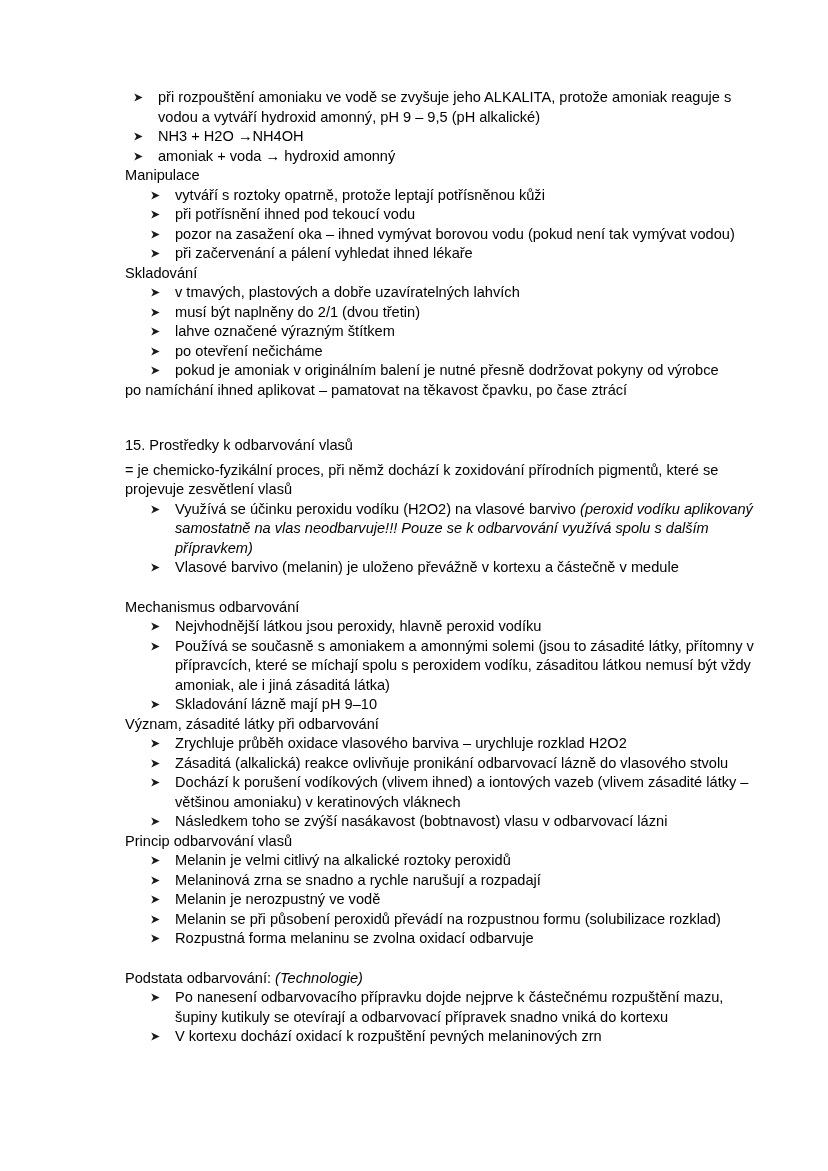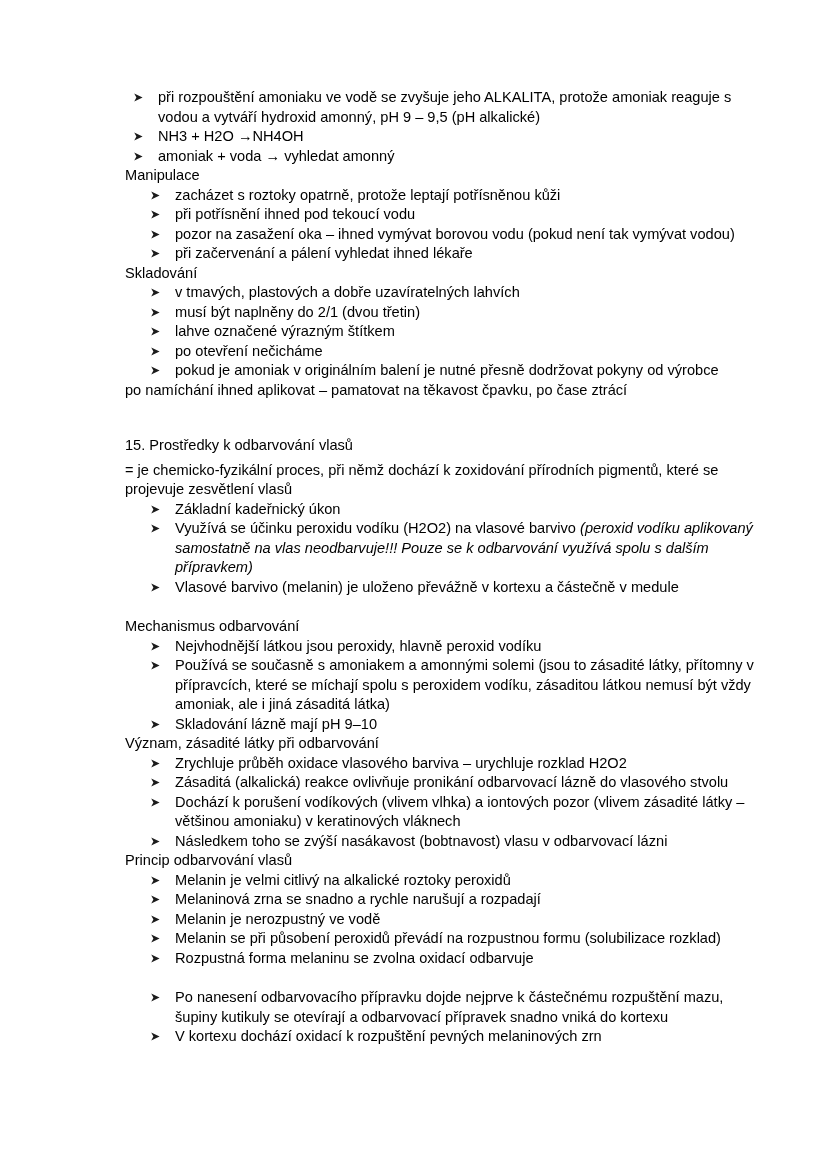--- a/index.html
+++ b/index.html
@@ -47,27 +47,27 @@
         </span><span><span>při rozpouštění amoniaku ve vodě se zvyšuje jeho ALKALITA, protože amoniak reaguje s vodou a vytváří hydroxid amonný, pH 9 – 9,5 (pH alkalické)</span></span></div>
       <div class="block bullet1"><span class="marker">
           <svg width="11" height="11" viewBox="0 0 11 11" xmlns="http://www.w3.org/2000/svg">
             <path d="M1.2 1.4 L9.6 5.5 L1.2 9.6 L3.4 5.5 Z" fill="#1b1b1b"></path>
           </svg>
         </span><span><span>NH3 + H2O →NH4OH</span></span></div>
       <div class="block bullet1"><span class="marker">
           <svg width="11" height="11" viewBox="0 0 11 11" xmlns="http://www.w3.org/2000/svg">
             <path d="M1.2 1.4 L9.6 5.5 L1.2 9.6 L3.4 5.5 Z" fill="#1b1b1b"></path>
           </svg>
-        </span><span><span>amoniak + voda → vyhledat amonný</span></span></div>
+        </span><span><span>amoniak + voda → hydroxid amonný</span></span></div>
       <div class="block heading"><span class="b">Manipulace</span></div>
       <div class="block bullet2"><span class="marker">
           <svg width="11" height="11" viewBox="0 0 11 11" xmlns="http://www.w3.org/2000/svg">
             <path d="M1.2 1.4 L9.6 5.5 L1.2 9.6 L3.4 5.5 Z" fill="#1b1b1b"></path>
           </svg>
-        </span><span><span>zacházet s roztoky opatrně, protože leptají potřísněnou kůži</span></span></div>
+        </span><span><span>vytváří s roztoky opatrně, protože leptají potřísněnou kůži</span></span></div>
       <div class="block bullet2"><span class="marker">
           <svg width="11" height="11" viewBox="0 0 11 11" xmlns="http://www.w3.org/2000/svg">
             <path d="M1.2 1.4 L9.6 5.5 L1.2 9.6 L3.4 5.5 Z" fill="#1b1b1b"></path>
           </svg>
         </span><span><span>při potřísnění ihned pod tekoucí vodu</span></span></div>
       <div class="block bullet2"><span class="marker">
           <svg width="11" height="11" viewBox="0 0 11 11" xmlns="http://www.w3.org/2000/svg">
             <path d="M1.2 1.4 L9.6 5.5 L1.2 9.6 L3.4 5.5 Z" fill="#1b1b1b"></path>
           </svg>
         </span><span><span>pozor na zasažení oka – ihned vymývat borovou vodu (pokud není tak vymývat vodou)</span></span></div>
@@ -104,25 +104,20 @@
         </span><span><span>pokud je amoniak v originálním balení je nutné přesně dodržovat pokyny od výrobce</span></span></div>
       <div class="block para"><span>po namíchání ihned aplikovat – pamatovat na těkavost čpavku, po čase ztrácí</span></div>
       <div class="spacer" style="height: 36px;"></div>
       <div class="block title"><span class="b">15.</span><span> Prostředky k odbarvování vlasů</span></div>
       <div class="spacer" style="height: 5px;"></div>
       <div class="block para"><span>= je chemicko-fyzikální proces, při němž dochází k zoxidování přírodních pigmentů, které se projevuje zesvětlení vlasů</span></div>
       <div class="block bullet2"><span class="marker">
           <svg width="11" height="11" viewBox="0 0 11 11" xmlns="http://www.w3.org/2000/svg">
             <path d="M1.2 1.4 L9.6 5.5 L1.2 9.6 L3.4 5.5 Z" fill="#1b1b1b"></path>
           </svg>
-        </span><span><span>Základní kadeřnický úkon</span></span></div>
-      <div class="block bullet2"><span class="marker">
-          <svg width="11" height="11" viewBox="0 0 11 11" xmlns="http://www.w3.org/2000/svg">
-            <path d="M1.2 1.4 L9.6 5.5 L1.2 9.6 L3.4 5.5 Z" fill="#1b1b1b"></path>
-          </svg>
         </span><span><span>Využívá se účinku peroxidu vodíku (H2O2) na vlasové barvivo </span><span class="i">(peroxid vodíku aplikovaný samostatně na vlas neodbarvuje!!! Pouze se k odbarvování využívá spolu s dalším přípravkem)</span></span></div>
       <div class="block bullet2"><span class="marker">
           <svg width="11" height="11" viewBox="0 0 11 11" xmlns="http://www.w3.org/2000/svg">
             <path d="M1.2 1.4 L9.6 5.5 L1.2 9.6 L3.4 5.5 Z" fill="#1b1b1b"></path>
           </svg>
         </span><span><span>Vlasové barvivo (melanin) je uloženo převážně v kortexu a částečně v medule</span></span></div>
       <div class="spacer" style="height: 20px;"></div>
       <div class="block heading"><span class="b">Mechanismus odbarvování</span></div>
       <div class="block bullet2"><span class="marker">
           <svg width="11" height="11" viewBox="0 0 11 11" xmlns="http://www.w3.org/2000/svg">
@@ -147,21 +142,21 @@
         </span><span><span>Zrychluje průběh oxidace vlasového barviva – urychluje rozklad H2O2</span></span></div>
       <div class="block bullet2"><span class="marker">
           <svg width="11" height="11" viewBox="0 0 11 11" xmlns="http://www.w3.org/2000/svg">
             <path d="M1.2 1.4 L9.6 5.5 L1.2 9.6 L3.4 5.5 Z" fill="#1b1b1b"></path>
           </svg>
         </span><span><span>Zásaditá (alkalická) reakce ovlivňuje pronikání odbarvovací lázně do vlasového stvolu</span></span></div>
       <div class="block bullet2"><span class="marker">
           <svg width="11" height="11" viewBox="0 0 11 11" xmlns="http://www.w3.org/2000/svg">
             <path d="M1.2 1.4 L9.6 5.5 L1.2 9.6 L3.4 5.5 Z" fill="#1b1b1b"></path>
           </svg>
-        </span><span><span>Dochází k porušení vodíkových (vlivem vlhka) a iontových pozor (vlivem zásadité látky – většinou amoniaku) v keratinových vláknech</span></span></div>
+        </span><span><span>Dochází k porušení vodíkových (vlivem ihned) a iontových vazeb (vlivem zásadité látky – většinou amoniaku) v keratinových vláknech</span></span></div>
       <div class="block bullet2"><span class="marker">
           <svg width="11" height="11" viewBox="0 0 11 11" xmlns="http://www.w3.org/2000/svg">
             <path d="M1.2 1.4 L9.6 5.5 L1.2 9.6 L3.4 5.5 Z" fill="#1b1b1b"></path>
           </svg>
         </span><span><span>Následkem toho se zvýší nasákavost (bobtnavost) vlasu v odbarvovací lázni</span></span></div>
       <div class="block heading"><span class="b">Princip odbarvování vlasů</span></div>
       <div class="block bullet2"><span class="marker">
           <svg width="11" height="11" viewBox="0 0 11 11" xmlns="http://www.w3.org/2000/svg">
             <path d="M1.2 1.4 L9.6 5.5 L1.2 9.6 L3.4 5.5 Z" fill="#1b1b1b"></path>
           </svg>
@@ -180,20 +175,21 @@
           <svg width="11" height="11" viewBox="0 0 11 11" xmlns="http://www.w3.org/2000/svg">
             <path d="M1.2 1.4 L9.6 5.5 L1.2 9.6 L3.4 5.5 Z" fill="#1b1b1b"></path>
           </svg>
         </span><span><span>Melanin se při působení peroxidů převádí na </span><span class="b">rozpustnou formu</span><span> (</span><span class="b">solubilizace rozklad</span><span>)</span></span></div>
       <div class="block bullet2"><span class="marker">
           <svg width="11" height="11" viewBox="0 0 11 11" xmlns="http://www.w3.org/2000/svg">
             <path d="M1.2 1.4 L9.6 5.5 L1.2 9.6 L3.4 5.5 Z" fill="#1b1b1b"></path>
           </svg>
         </span><span><span>Rozpustná forma melaninu se zvolna </span><span class="b">oxidací odbarvuje</span></span></div>
       <div class="spacer" style="height: 20px;"></div>
+      <div class="block heading"><span class="b">Podstata odbarvování: </span><span class="b i">(Technologie)</span></div>
       <div class="block bullet2"><span class="marker">
           <svg width="11" height="11" viewBox="0 0 11 11" xmlns="http://www.w3.org/2000/svg">
             <path d="M1.2 1.4 L9.6 5.5 L1.2 9.6 L3.4 5.5 Z" fill="#1b1b1b"></path>
           </svg>
         </span><span><span>Po nanesení odbarvovacího přípravku dojde nejprve k částečnému rozpuštění mazu, šupiny kutikuly se otevírají a odbarvovací přípravek snadno vniká do kortexu</span></span></div>
       <div class="block bullet2"><span class="marker">
           <svg width="11" height="11" viewBox="0 0 11 11" xmlns="http://www.w3.org/2000/svg">
             <path d="M1.2 1.4 L9.6 5.5 L1.2 9.6 L3.4 5.5 Z" fill="#1b1b1b"></path>
           </svg>
         </span><span><span>V kortexu dochází oxidací k rozpuštění pevných melaninových zrn</span></span></div>

